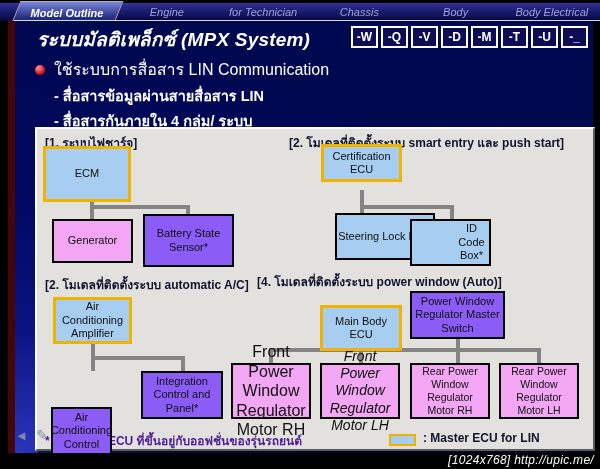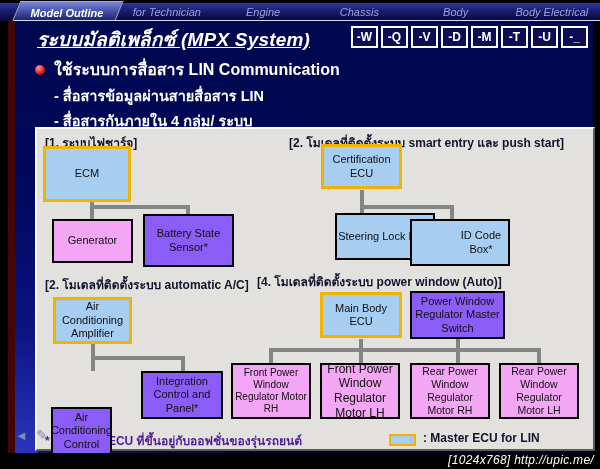--- a/index.html
+++ b/index.html
@@ -32,32 +32,32 @@
     white-space:nowrap; cursor:default;
   }
   
   #slide {
     position:absolute; left:8px; top:21px; width:585px; height:432px;
     background:radial-gradient(ellipse 560px 430px at 0% 100%, #2a35bb 0%, #0a1280 30%, #000860 60%, #000850 100%);
     border-left:7px solid #420808;
   }
   #slide-title {
     position:absolute; left:22px; top:3px; color:#fff;
-    font-size:19px; font-weight:bold; font-style:italic; text-decoration:underline;
+    font-size:19px; font-weight:bold; font-style:italic; 
     letter-spacing:0.2px; white-space:nowrap;
   }
   #code-buttons { position:absolute; right:5px; top:5px; display:flex; gap:3px; }
   .code-btn {
     min-width:27px; height:22px; border:2px solid #fff; background:#0d0d55;
     color:#fff; font-size:12px; font-weight:bold; display:flex; align-items:center;
     justify-content:center; padding:0 3px; cursor:pointer;
   }
   
   #intro { position:absolute; left:20px; top:36px; color:#fff; }
-  #intro-main { display:flex; align-items:center; font-size:16px; font-weight:bold; }
+  #intro-main { display:flex; align-items:center; font-size:16px; font-weight:normal; }
   #bullet-sphere {
     width:10px; height:10px; border-radius:50%; margin-right:9px; flex:0 0 auto;
     background:radial-gradient(circle at 35% 30%, #ff9a9a, #e02020 55%, #7a0000);
   }
   .intro-sub { font-size:14.5px; font-weight:bold; margin-left:19px; margin-top:2px; }
   
   #panel {
     position:absolute; left:20px; top:106px; width:560px; height:324px;
     background:#e3e1dd;
     border:2px solid; border-color:#fbfbfb #5c5c5c #5c5c5c #fbfbfb;
@@ -96,22 +96,22 @@
 </style>
 </head>
 <body>
 
 <div id="screen">
 
   <div id="navbar">
     <div class="tab-active">
       <span>Model Outline</span>
     </div>
+    <div class="tab">Engine</div>
     <div class="tab">for Technician</div>
-    <div class="tab">Engine</div>
     <div class="tab">Chassis</div>
     <div class="tab">Body</div>
     <div class="tab">Body Electrical</div>
   </div>
 
   <div id="slide">
 
     <div id="slide-title">ระบบมัลติเพล็กซ์ (MPX System)</div>
 
     <div id="code-buttons">
@@ -146,42 +146,42 @@
       <div class="conn" style="left:149px; top:76px; width:4px; height:9px;"></div>
 
       <div class="box blue master" style="left:6px; top:17px; width:88px; height:56px;">ECM</div>
       <div class="box pink plain" style="left:15px; top:90px; width:81px; height:44px;">Generator</div>
       <div class="box green plain" style="left:106px; top:85px; width:91px; height:53px;">Battery State Sensor*</div>
 
       <div class="conn" style="left:323px; top:61px; width:4px; height:29px;"></div>
       <div class="conn" style="left:323px; top:76px; width:94px; height:4px;"></div>
       <div class="conn" style="left:413px; top:76px; width:4px; height:14px;"></div>
 
-      <div class="box blue master" style="left:284px; top:15px; width:81px; height:45px;">Certification ECU</div>
+      <div class="box blue master" style="left:284px; top:15px; width:81px; height:38px;">Certification ECU</div>
       <div class="box blue plain" style="left:283px; top:84px; width:100px; height:47px;margin-left:15px;">Steering Lock ECU</div>
-      <div class="box blue plain" style="left:373px; top:90px; width:100px; height:47px;padding-left:43px;">ID Code Box*</div>
+      <div class="box blue plain" style="left:373px; top:90px; width:81px; height:47px;padding-left:43px;">ID Code Box*</div>
 
       <div class="conn" style="left:54px; top:215px; width:4px; height:27px;"></div>
       <div class="conn" style="left:54px; top:227px; width:94px; height:4px;"></div>
       <div class="conn" style="left:144px; top:227px; width:4px; height:15px;"></div>
 
       <div class="box blue master" style="left:16px; top:168px; width:79px; height:47px;">Air Conditioning Amplifier</div>
       <div class="box green plain" style="left:14px; top:242px; width:61px; height:48px;margin-top:36px;">Air Conditioning Control</div>
       <div class="box green plain" style="left:104px; top:242px; width:82px; height:48px;">Integration Control and Panel*</div>
 
       <div class="conn" style="left:322px; top:210px; width:4px; height:24px;"></div>
       <div class="conn" style="left:419px; top:210px; width:4px; height:24px;"></div>
       <div class="conn" style="left:232px; top:219px; width:272px; height:4px;"></div>
       <div class="conn" style="left:232px; top:219px; width:4px; height:15px;"></div>
       <div class="conn" style="left:500px; top:219px; width:4px; height:15px;"></div>
 
-      <div class="box blue master" style="left:283px; top:163px; width:82px; height:46px;">Main Body ECU</div>
+      <div class="box blue master" style="left:283px; top:176px; width:82px; height:46px;">Main Body ECU</div>
       <div class="box green plain" style="left:373px; top:162px; width:95px; height:48px;">Power Window Regulator Master Switch</div>
-      <div class="box pink plain" style="left:194px; top:234px; width:80px; height:56px; font-size:10px;">Front Power Window Regulator Motor RH</div>
-      <div class="box pink plain" style="left:283px; top:234px; width:80px; height:56px; font-size:12px;">Front Power Window Regulator Motor LH</div>
+      <div class="box pink plain" style="left:194px; top:234px; width:80px; height:56px; font-size:16px;">Front Power Window Regulator Motor RH</div>
+      <div class="box pink plain" style="left:283px; top:234px; width:80px; height:56px; font-size:14px;font-style:italic;">Front Power Window Regulator Motor LH</div>
       <div class="box pink plain" style="left:373px; top:234px; width:80px; height:56px; font-size:10.5px;">Rear Power Window Regulator Motor RH</div>
       <div class="box pink plain" style="left:462px; top:234px; width:80px; height:56px; font-size:10.5px;">Rear Power Window Regulator Motor LH</div>
 
       <div id="panel-note">*: เป็นกล่อง ECU ที่ขึ้นอยู่กับออฟชั่นของรุ่นรถยนต์</div>
       <div id="legend-swatch"></div>
       <div id="legend-label">: Master ECU for LIN</div>
     </div>
 
     <div id="slide-arrows">
       <span id="arrow-back">◄</span>

